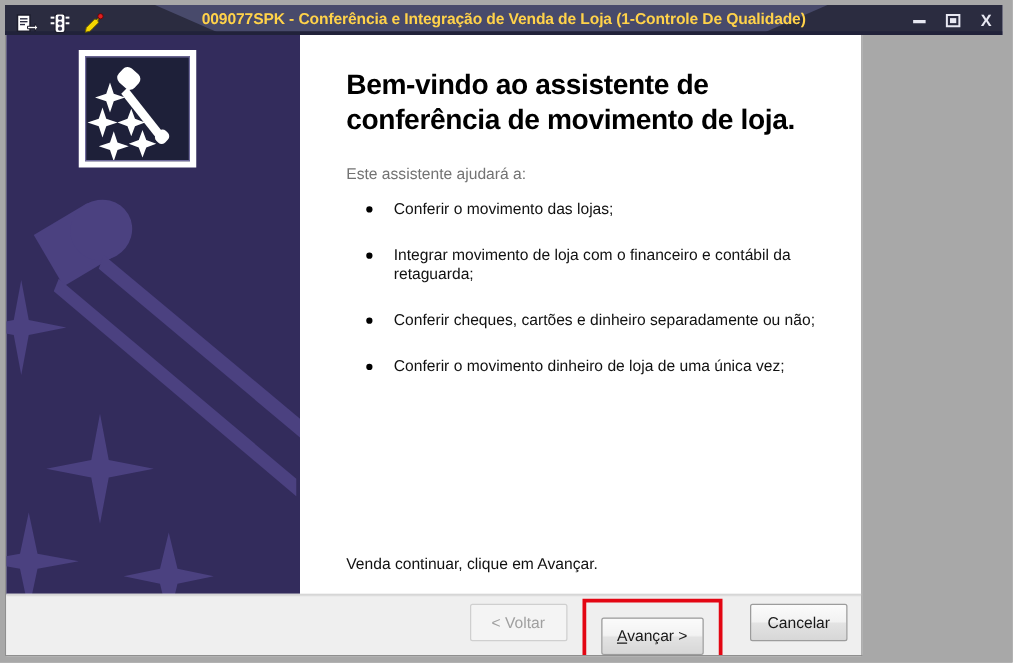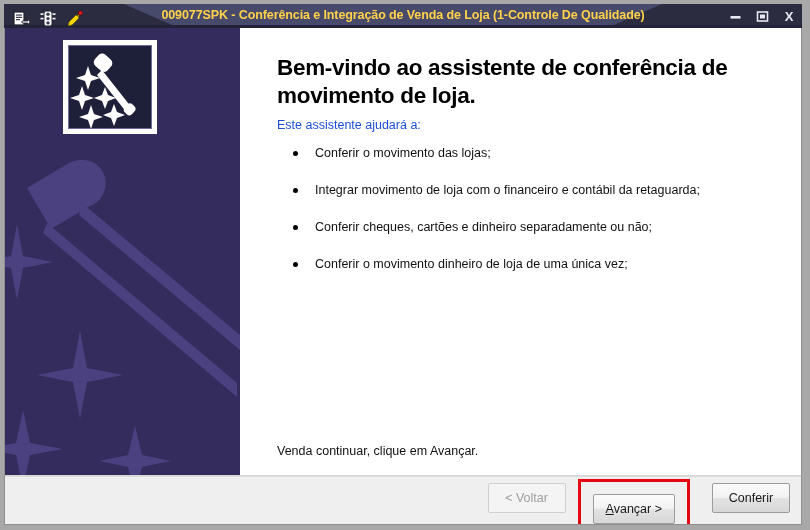--- a/index.html
+++ b/index.html
@@ -95,21 +95,21 @@
     width: 14px;
     text-align: center;
     font-weight: bold;
     cursor: default;
   }
   .tb-btn svg { display:block; margin: 0 auto; }
 
   
   #client {
     position: relative;
-    width: 798px;
+    width: 686px;
     margin-left: -2px;
     height: 497px;
     background: #ffffff;
     border: 1px solid #8f8f8f;
     border-top: none;
     overflow: hidden;
   }
 
   
   #sidebar {
@@ -150,23 +150,23 @@
 
   #heading {
     font-size: 22.5px;
     font-weight: bold;
     color: #000000;
     line-height: 1.23;
     letter-spacing: -0.3px;
   }
 
   #intro {
-    margin-top: 9px;
-    font-size: 12.5px;
-    color: #1d4ed8;
+    margin-top: 23px;
+    font-size: 12.5px;
+    color: #737373;
   }
 
   #bullets {
     margin-top: 14px;
     padding-left: 6px;
     list-style: none;
   }
   #bullets li {
     position: relative;
     padding-left: 32px;
@@ -368,18 +368,18 @@
 
       <div class="btn-row">
         <div class="btn disabled">&lt; Voltar</div>
 
         <div class="highlight-wrap">
           <div class="btn">
             <span><u>A</u><span>vançar &gt;</span></span>
           </div>
         </div>
 
-        <div class="btn gap-cancel">Conferir</div>
+        <div class="btn gap-cancel">Cancelar</div>
       </div>
     </div>
 
   </div>
 </div>
 
 </body></html>

